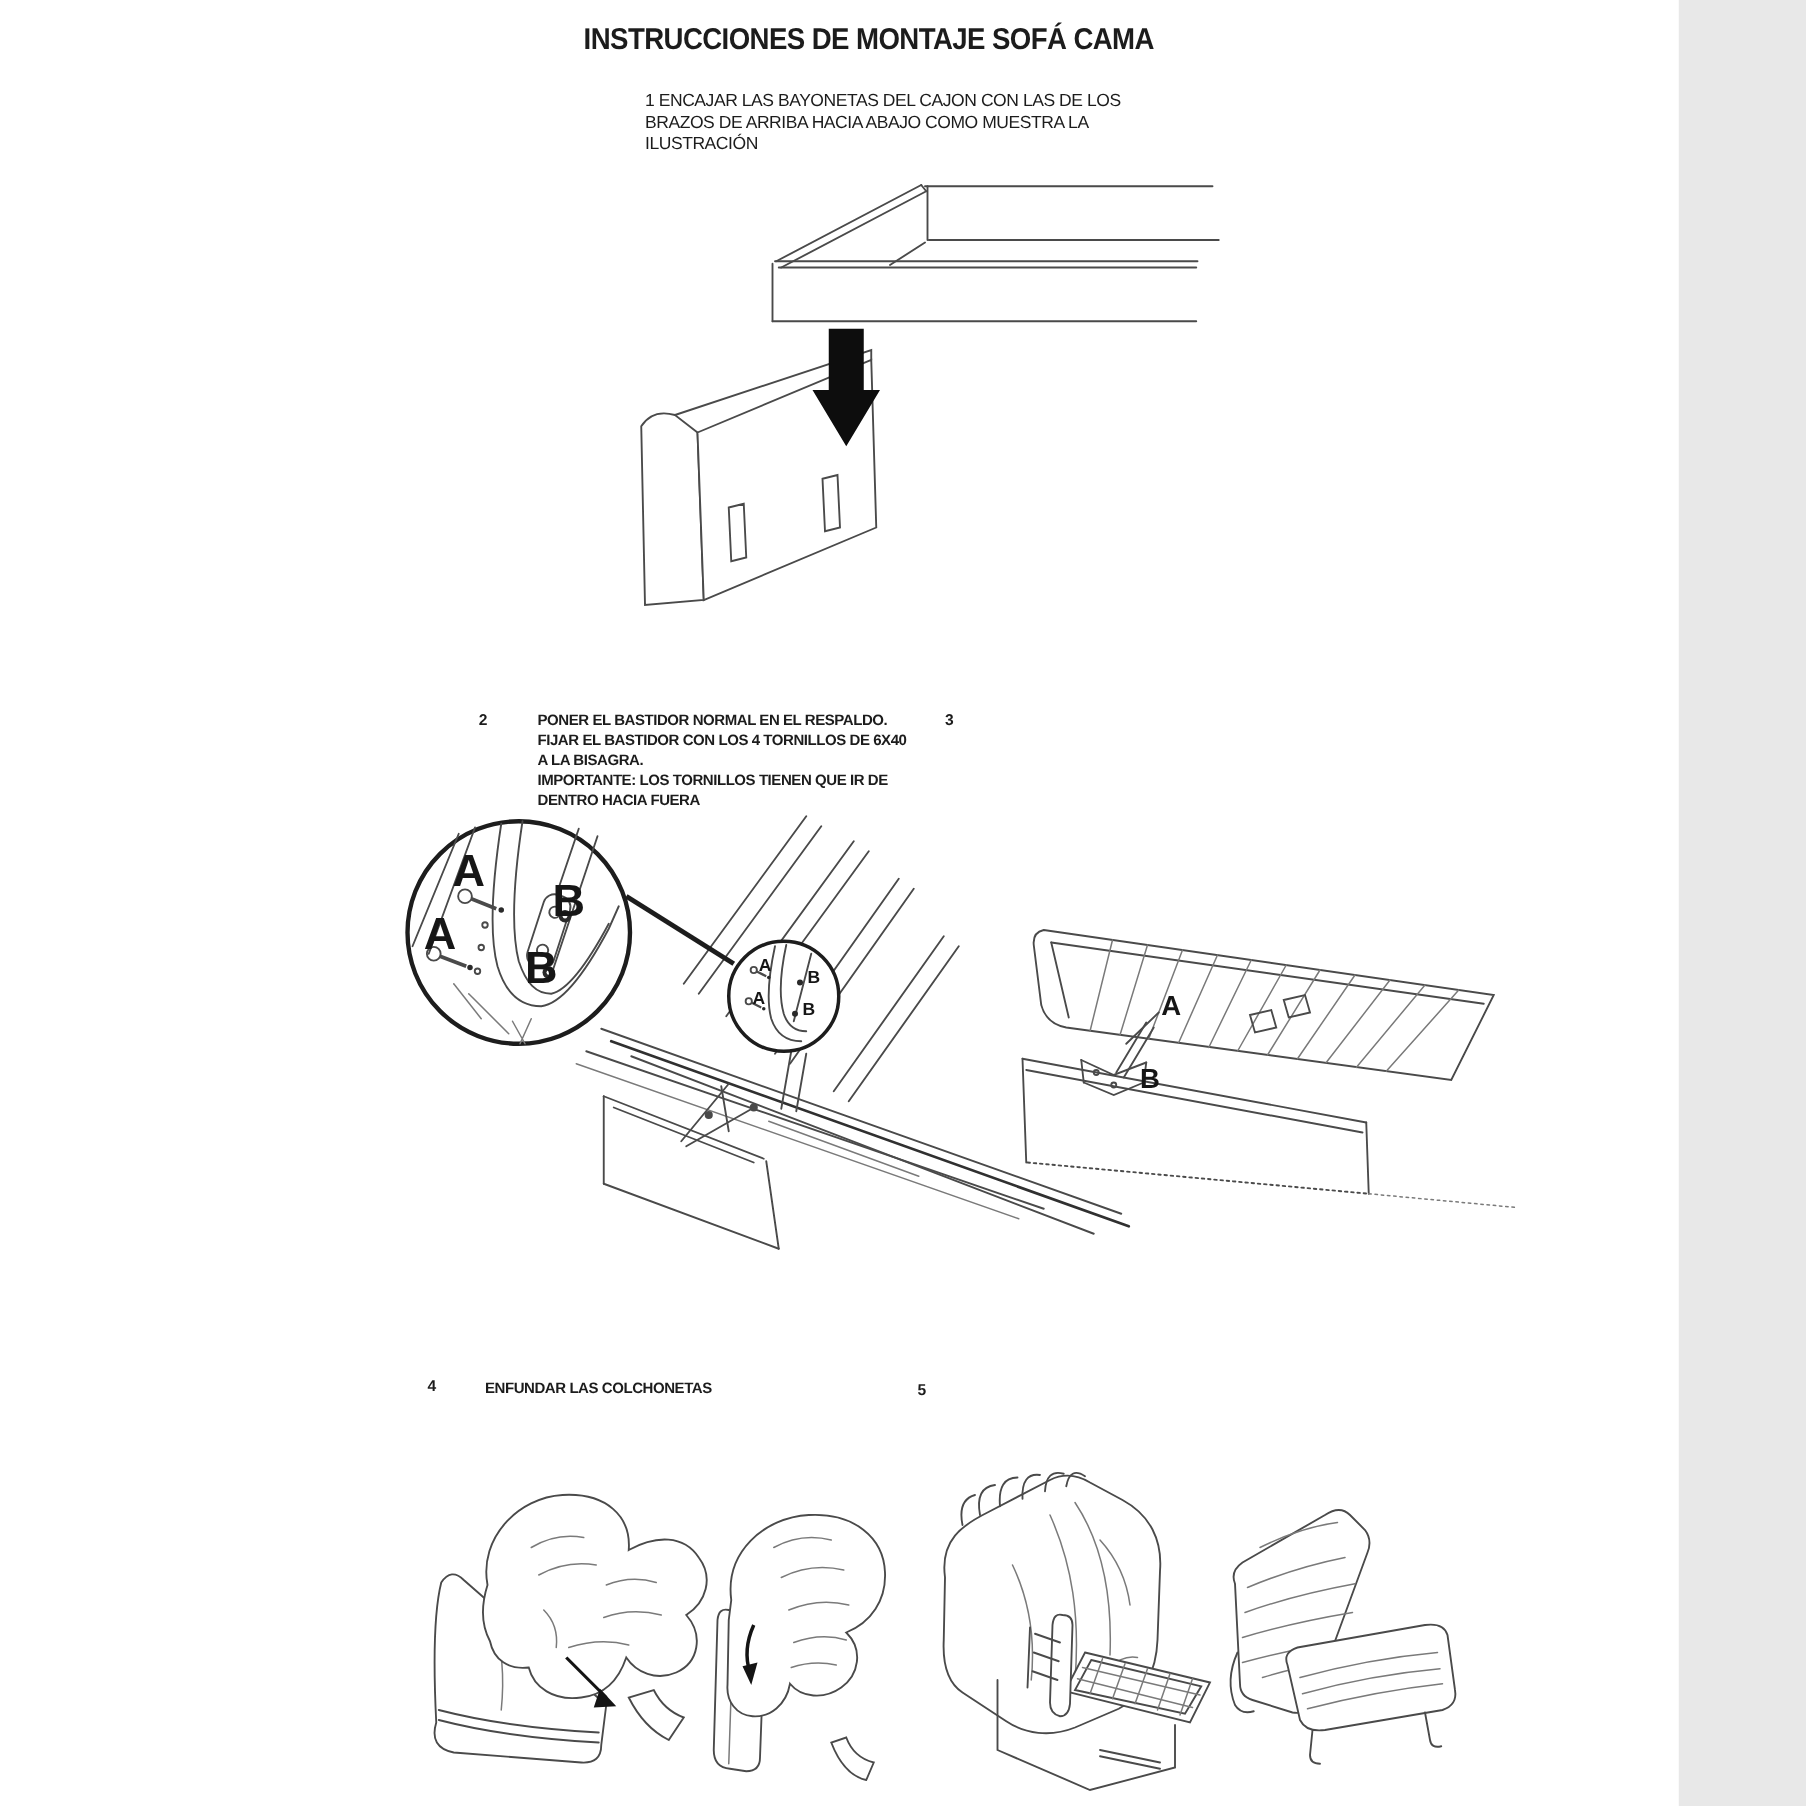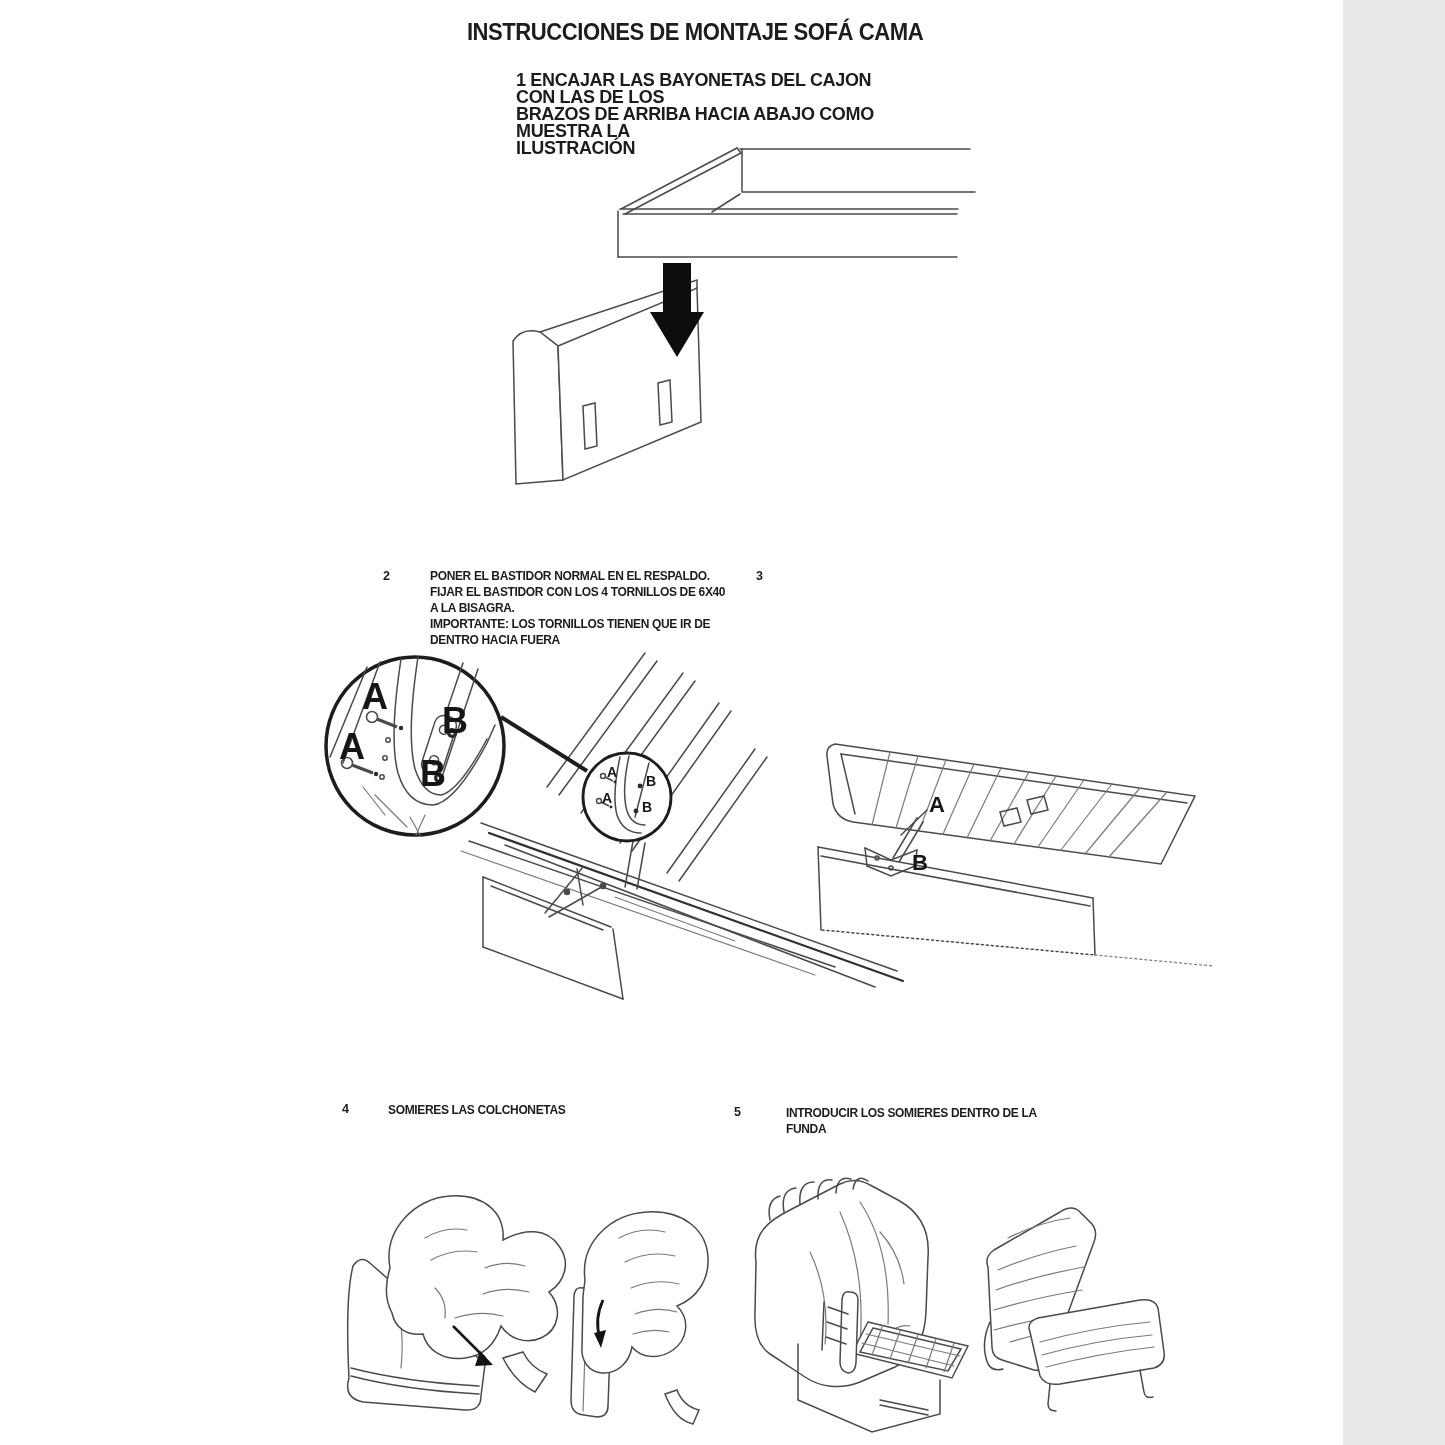--- a/index.html
+++ b/index.html
@@ -25,21 +25,21 @@
     font-size:12px;font-weight:bold;
     letter-spacing:-0.35px;
     line-height:16px;
     white-space:pre-line;
   }
   .step-num{
     font-size:12.5px;font-weight:bold;
   }
   #step1-block{
     left:516px;top:72px;width:390px;
-    font-size:18px;font-weight:bold;
+    font-size:14px;font-weight:normal;
     letter-spacing:-0.35px;line-height:17px;
     white-space:pre-line;
   }
   #step2-num{left:383px;top:569px;}
   #step2-text{left:430px;top:568px;width:305px;}
   #step3-num{left:756px;top:569px;}
   #step3-text{left:790px;top:568px;width:355px;}
   #step4-num{left:342px;top:1102px;}
   #step4-text{left:388px;top:1102px;width:300px;}
   #step5-num{left:734px;top:1105px;}
@@ -238,25 +238,23 @@
       <path class="ln" d="M298,198 L300,255" stroke-dasharray="1,0"></path>
       <path class="ln" d="M27,230 L300,255" stroke-dasharray="2,3"></path>
       <path class="lnl" d="M300,255 L418,266" stroke-dasharray="2,3"></path>
     </g>
     <path class="ln" d="M132,110 L106,135"></path>
     <text x="142" y="112" font-size="22" text-anchor="middle">A</text>
     <text x="125" y="170" font-size="22" text-anchor="middle">B</text>
   </svg>
 
   <div id="step4-num" class="abs step-num">4</div>
-  <div id="step4-text" class="abs step-text">SOMIERES LAS COLCHONETAS</div>
+  <div id="step4-text" class="abs step-text">ENFUNDAR LAS COLCHONETAS</div>
 
   <div id="step5-num" class="abs step-num">5</div>
-  <div id="step5-text" class="abs step-text">INTRODUCIR LOS SOMIERES DENTRO DE LA
-FUNDA</div>
 
   <svg class="abs" style="left:335px;top:1168px" width="400" height="285" viewBox="0 0 400 285">
     <g>
       <path class="ln whitefill" d="M14,210 Q8,230 28,234 L130,242 Q146,243 146,228 L150,196 L36,96 Q26,86 18,98 Q10,130 14,210 Z"></path>
       <path class="ln" d="M16,208 Q70,222 144,226"></path>
       <path class="ln" d="M16,200 Q70,214 144,218"></path>
       <path class="lnl" d="M60,130 Q70,160 66,200"></path>
       <path class="ln whitefill" d="M55,100 C48,62 80,30 115,28 C150,26 170,45 168,72 C190,60 212,60 224,78 C236,94 230,114 214,124 C228,140 224,162 206,170 C190,177 174,170 166,158 C160,176 148,188 130,190 C108,193 92,182 88,166 C72,168 60,160 57,145 C50,132 50,116 55,100 Z"></path>
       <path class="lnl" d="M90,70 Q110,58 132,62"></path>
       <path class="lnl" d="M96,92 Q118,80 142,84"></path>

